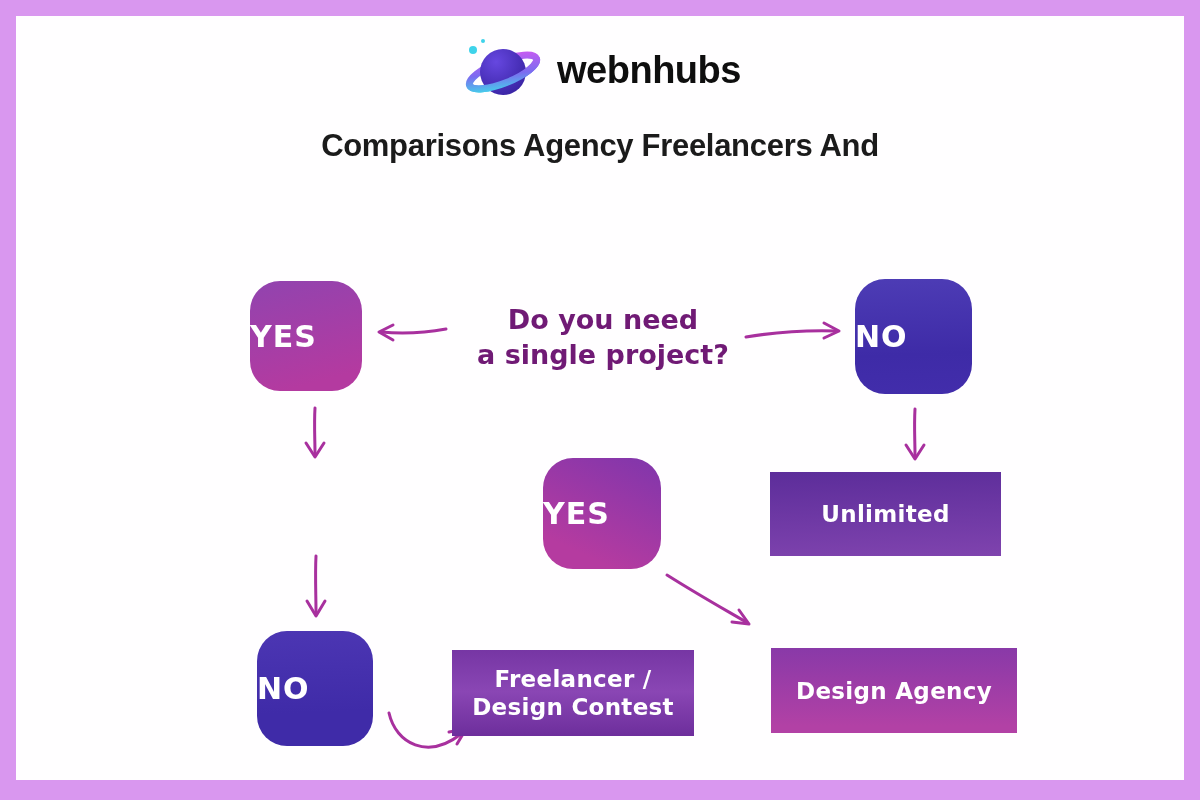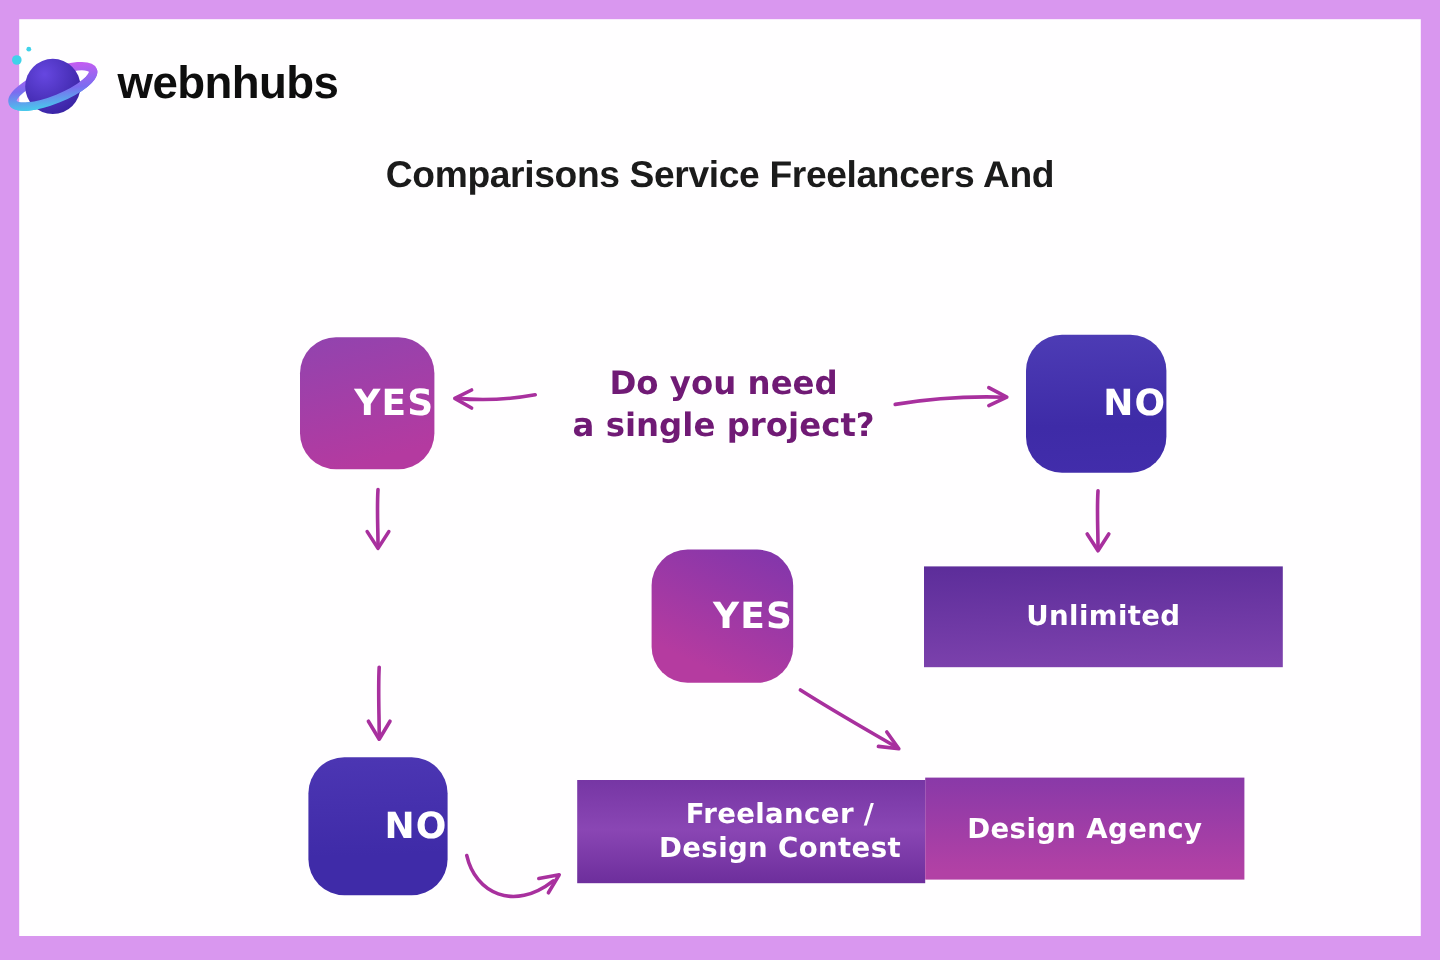--- a/index.html
+++ b/index.html
@@ -1,33 +1,33 @@
 <!DOCTYPE html>
 <html><head>
 <meta charset="utf-8">
 <style>
   html,body{margin:0;padding:0;}
   body{font-family:"Liberation Sans",sans-serif;}
   .page{position:relative;width:1200px;height:800px;background:#d997ef;overflow:hidden;}
   .canvas{position:absolute;left:16px;top:16px;right:16px;bottom:20px;background:#fffeff;}
 
   
-  .logo{position:absolute;top:34px;left:0;right:0;display:flex;align-items:center;gap:12px;}
+  .logo{position:absolute;top:34px;left:0;right:0;display:flex;justify-content:center;align-items:center;gap:12px;}
   .brand{font-family:"Liberation Sans",sans-serif;font-weight:900;font-size:38px;color:#0e0e0e;letter-spacing:-.5px;}
 
   
   .title{position:absolute;top:126px;left:0;right:0;margin:0;text-align:center;
          font-weight:700;font-size:31px;line-height:40px;color:#1b1b1b;letter-spacing:-.3px;}
 
   
   .arrows{position:absolute;left:0;top:0;width:1200px;height:800px;pointer-events:none;}
   .arrow{fill:none;stroke:#a8309e;stroke-width:3;stroke-linecap:round;stroke-linejoin:round;}
 
   
-  .node{position:absolute;border-radius:30px;display:flex;align-items:center;justify-content:flex-end;
+  .node{position:absolute;border-radius:30px;display:flex;align-items:center;justify-content:flex-start;
         color:#fff;font-family:"DejaVu Sans",sans-serif;font-weight:bold;font-size:30px;letter-spacing:1px;}
   .node.yes-a{background:linear-gradient(165deg,#9343ae 5%,#b43aa0 85%);}
   .node.yes-b{background:linear-gradient(205deg,#8336ab 5%,#b53ba0 80%);}
   .node.no-a{background:linear-gradient(178deg,#4d3cb5 0%,#3e2ba7 65%,#422dab 100%);}
   .node.no-b{background:linear-gradient(178deg,#4c36b3 0%,#3f2ba8 70%);}
 
   .rect{position:absolute;display:flex;flex-direction:column;align-items:center;justify-content:center;
         color:#fff;font-family:"DejaVu Sans",sans-serif;font-weight:bold;font-size:23px;line-height:28px;letter-spacing:.3px;text-align:center;}
   .rect.purple-a{background:linear-gradient(178deg,#5c2d9a 0%,#7f43ae 100%);}
   .rect.purple-b{background:linear-gradient(180deg,#7636a4 0%,#8a46b4 48%,#6d2e9c 100%);}
@@ -64,21 +64,21 @@
       <ellipse cx="44" cy="38" rx="36" ry="11" transform="rotate(-22 44 38)" fill="none" stroke="url(#ringGrad)" stroke-width="7"></ellipse>
       <circle cx="44" cy="38" r="23" fill="url(#sphereGrad)"></circle>
       <g clip-path="url(#ringFront)">
         <ellipse cx="44" cy="38" rx="36" ry="11" transform="rotate(-22 44 38)" fill="none" stroke="url(#ringGrad)" stroke-width="7"></ellipse>
       </g>
     </svg>
     <span class="brand">webnhubs</span>
   </header>
 
   <h1 class="title">
-    <span class="q-line">Comparisons Service Freelancers And</span>
+    <span class="q-line">Comparisons Agency Freelancers And</span>
   </h1>
 
   <svg class="arrows" viewBox="0 0 1200 800">
     <path class="arrow" d="M446 329 C424 333 403 334 381 332"></path>
     <path class="arrow" d="M393 325 L379 332 L393 340"></path>
     <path class="arrow" d="M746 337 C770 333 805 330 837 331"></path>
     <path class="arrow" d="M824 323 L839 331 L824 338"></path>
     <path class="arrow" d="M315 408 C314 424 315 440 315 454"></path>
     <path class="arrow" d="M306 443 L315 457 L324 443"></path>
     <path class="arrow" d="M316 556 C315 574 316 596 316 612"></path>
@@ -102,23 +102,23 @@
   <div class="node no-a" style="left:855px;top:279px;width:117px;height:115px;">
     <span>NO</span>
   </div>
   <div class="node yes-b" style="left:543px;top:458px;width:118px;height:111px;">
     <span>YES</span>
   </div>
   <div class="node no-b" style="left:257px;top:631px;width:116px;height:115px;">
     <span>NO</span>
   </div>
 
-  <div class="rect purple-a" style="left:770px;top:472px;width:299px;height:84px;">
+  <div class="rect purple-a" style="left:770px;top:472px;width:231px;height:84px;">
     <div>Unlimited</div>
   </div>
-  <div class="rect purple-b" style="left:481px;top:650px;width:242px;height:86px;padding-left:48px;">
+  <div class="rect purple-b" style="left:452px;top:650px;width:242px;height:86px;">
     <div>Freelancer /</div>
     <div>Design Contest</div>
   </div>
-  <div class="rect magenta" style="left:771px;top:648px;width:266px;height:85px;">
+  <div class="rect magenta" style="left:771px;top:648px;width:246px;height:85px;">
     <div>Design Agency</div>
   </div>
 </div>
 
 </body></html>

